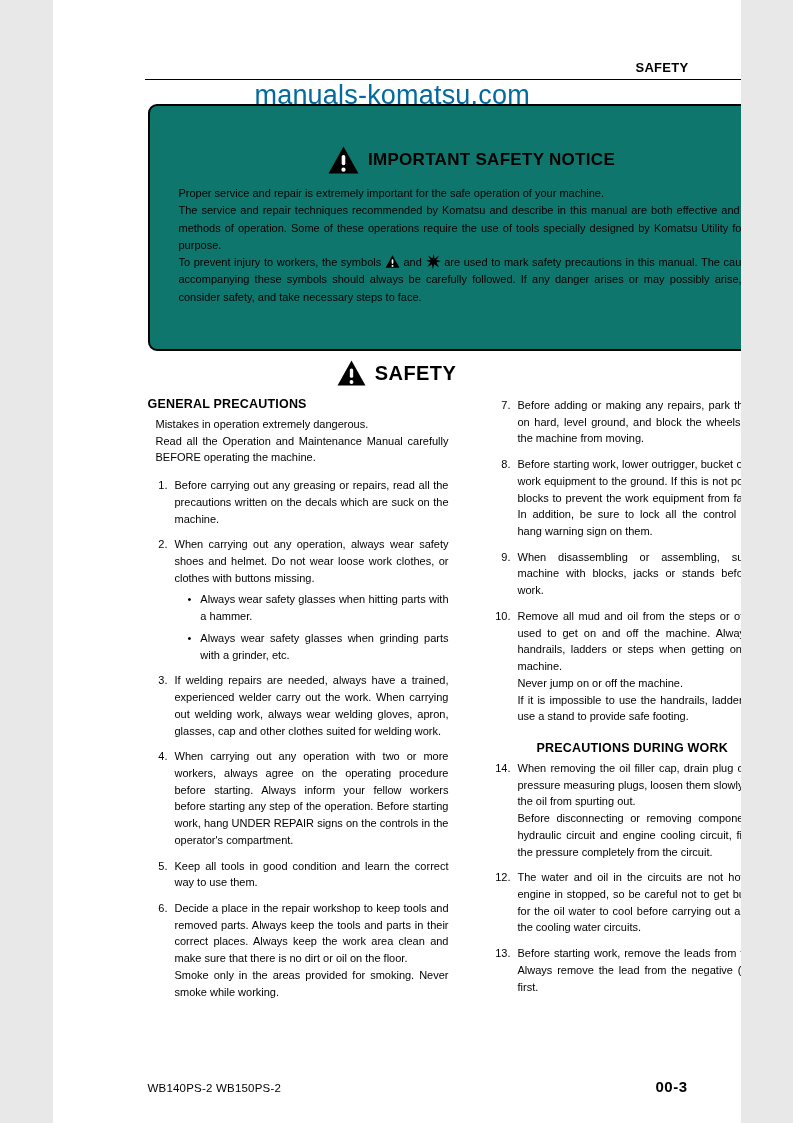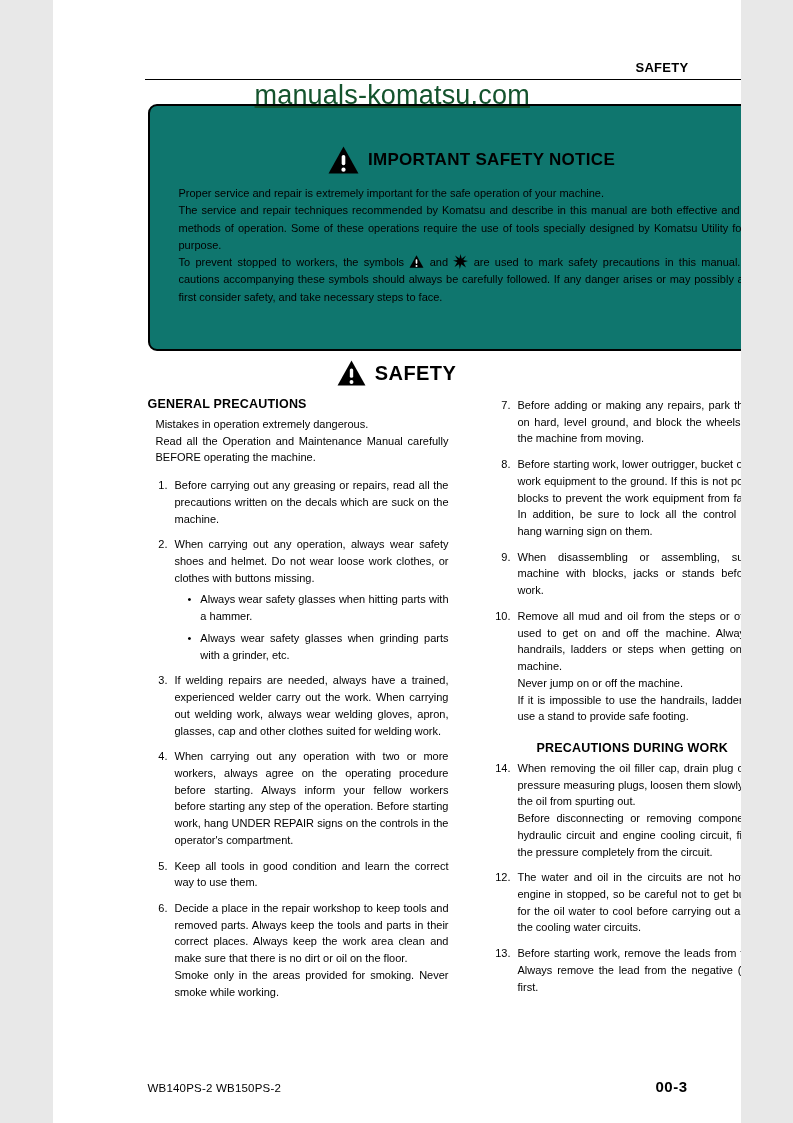--- a/index.html
+++ b/index.html
@@ -28,24 +28,23 @@
     top: 79px;
     left: 92px;
     width: 649px;
     border-top: 1.6px solid #000;
   }
   .watermark {
     position: absolute;
     top: 80px;
     left: 202px;
     font-size: 27px;
-    color: #14532d;
+    color: #0369a1;
     letter-spacing: 0.2px;
     z-index: 3;
-    text-decoration: underline;
   }
   
   .notice-box {
     position: absolute;
     top: 104px;
     left: 95px;
     width: 648px;
     height: 247px;
     border: 2.2px solid #000;
     border-radius: 9px;
@@ -187,21 +186,21 @@
     <div class="notice-title-row">
       <svg class="warn-icon big" viewBox="0 0 60 54">
           <use href="#warn-tri"></use>
         </svg>
       <span class="notice-title">IMPORTANT SAFETY NOTICE</span>
     </div>
     <div class="notice-body">
       <p class="notice-para">Proper service and repair is extremely important for the safe operation of your machine.
 The service and repair techniques recommended by Komatsu and describe in this manual are both effective and safe methods of operation. Some of these operations require the use of tools specially designed by Komatsu Utility for the purpose.</p>
       <p class="notice-para symbols">
-        <span>To prevent stopped to workers, the symbols</span>
+        <span>To prevent injury to workers, the symbols</span>
         <svg class="inline-icon warn" viewBox="0 0 60 54">
             <use href="#warn-tri"></use>
           </svg>
         <span>and</span>
         <svg class="inline-icon spark" viewBox="0 0 60 60">
             <use href="#spark"></use>
           </svg>
         <span>are used to mark safety precautions in this manual. The cautions accompanying these symbols should always be carefully followed. If any danger arises or may possibly arise, first consider safety, and take necessary steps to face.</span>
       </p>
     </div>

